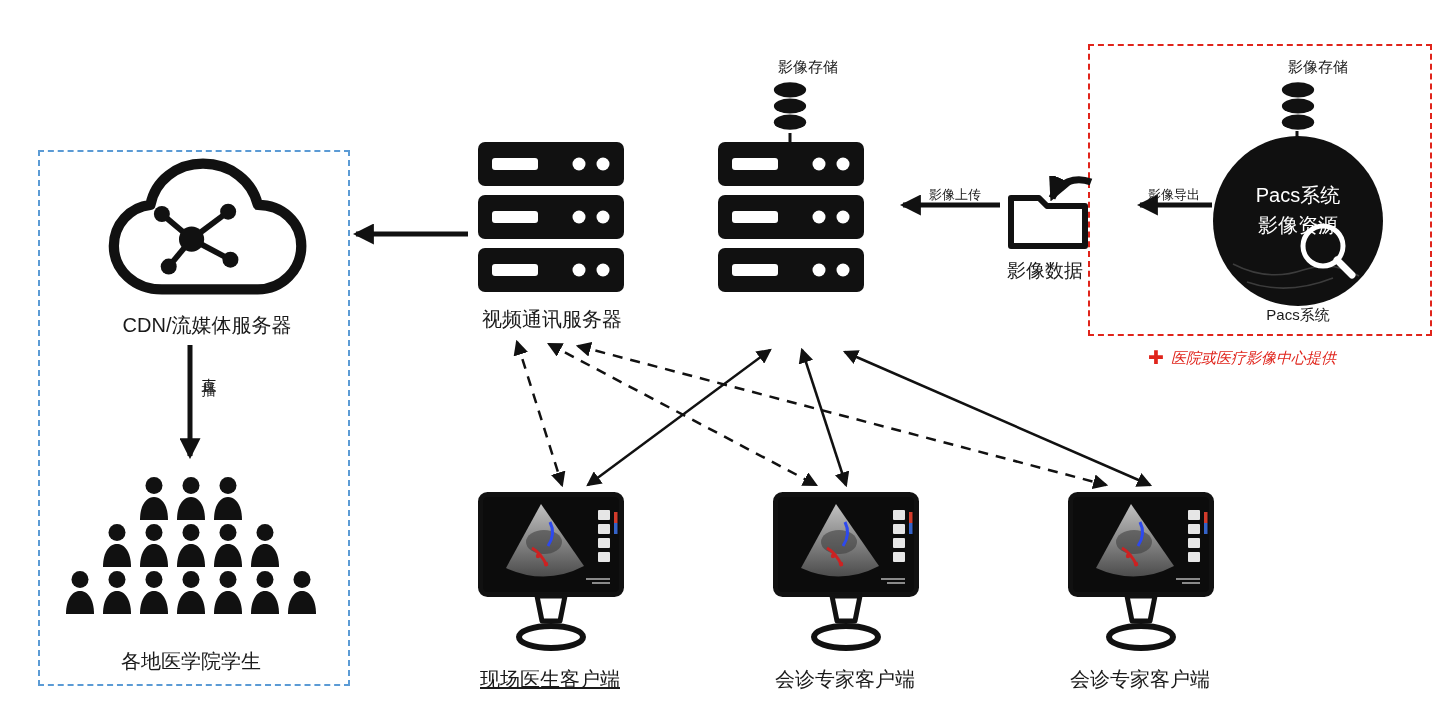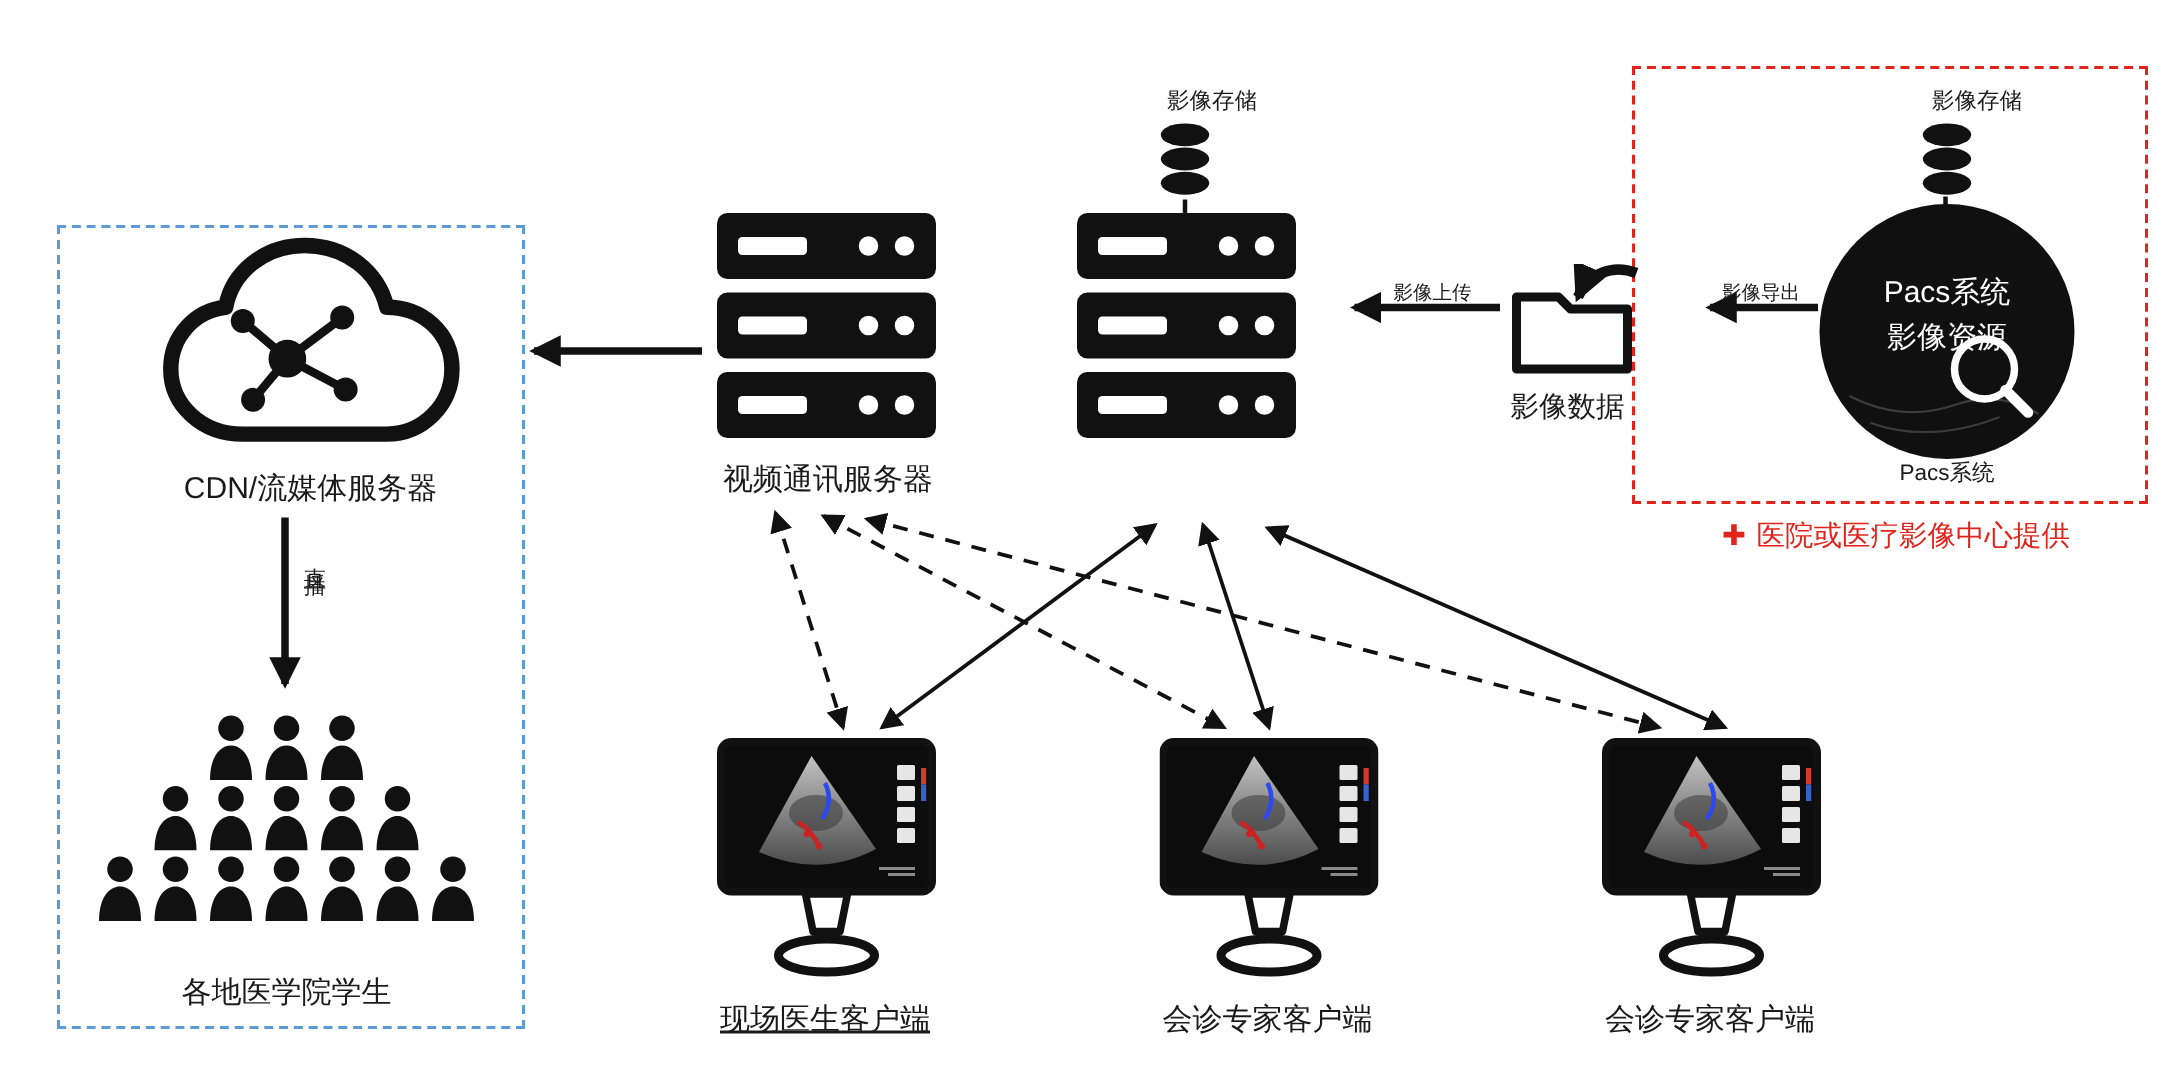--- a/index.html
+++ b/index.html
@@ -17,21 +17,21 @@
   .pacs-circle{
     width:170px;height:170px;border-radius:50%;background:#101010;position:relative;
     box-sizing:border-box;
   }
   .pacs-circle .pc-text{
     position:absolute;top:44px;left:0;width:100%;text-align:center;color:#ffffff;
     font-size:20px;line-height:30px;
   }
   .note{display:flex;align-items:center;gap:7px;color:#e0241b;}
   .note .plus{font-size:19px;font-weight:bold;line-height:1;}
-  .note .txt{font-size:19px;line-height:1;}
+  .note .txt{font-size:15px;line-height:1;font-style:italic;}
   .vtext{
     writing-mode:vertical-rl;text-orientation:upright;font-size:15px;letter-spacing:4px;color:#1a1a1a;
   }
   .crowd{display:flex;flex-direction:column;align-items:center;gap:3px;}
   .crowd-row{display:flex;justify-content:center;gap:3px;}
   svg{display:block;}
 </style>
 </head>
 <body>
 

